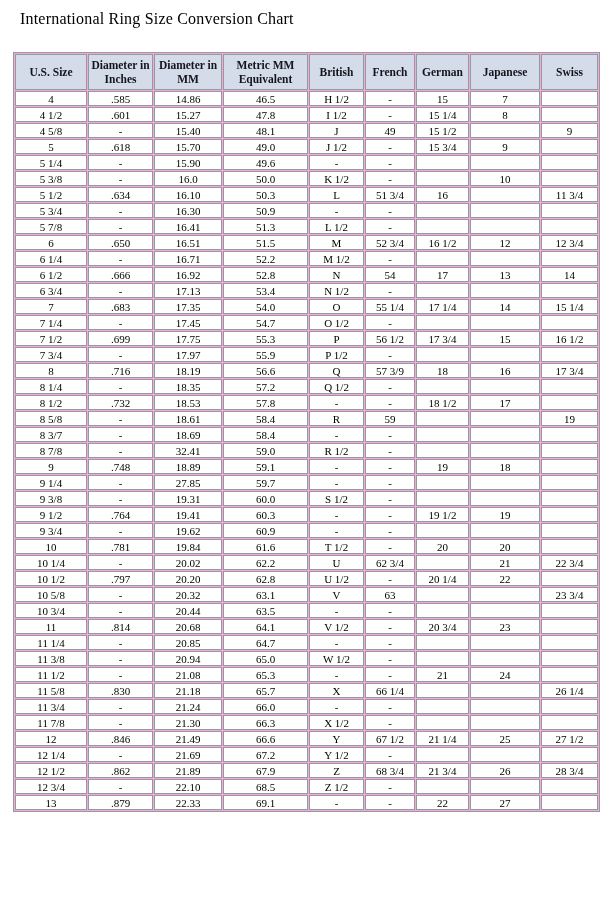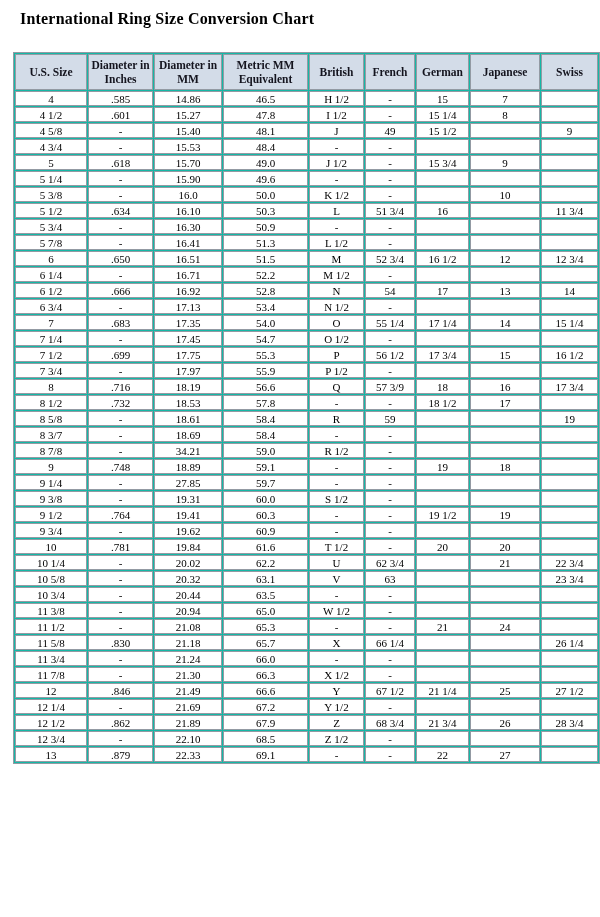--- a/index.html
+++ b/index.html
@@ -18,34 +18,34 @@
     font-family: "Liberation Serif", "DejaVu Serif", serif;
   }
   .page {
     width: 600px;
     min-height: 917px;
     background: #ffffff;
   }
   .title {
     font-family: "Liberation Serif", "DejaVu Serif", serif;
     font-size: 16px;
-    font-weight: bold;
+    font-weight: normal;
     color: #000000;
     margin: 0;
     padding: 10px 0 0 20px;
     letter-spacing: 0.2px;
   }
   table.ring-table {
     table-layout: fixed;
     border-collapse: separate;
     border-spacing: 1px;
     width: 575px;
     margin: 24px 0 0 13px;
     border: 1px solid var(--border);
-    background: #14b8a6;
+    background: #f9a8d4;
   }
   .ring-table th,
   .ring-table td {
     border: 1px solid var(--border);
     text-align: center;
     vertical-align: middle;
     background: var(--cell-bg);
     overflow: hidden;
   }
   .ring-table th {
@@ -131,31 +131,20 @@
           <td>-</td>
           <td>15.40</td>
           <td>48.1</td>
           <td>J</td>
           <td>49</td>
           <td>15 1/2</td>
           <td></td>
           <td>9</td>
         </tr>
         <tr>
-          <td>4 3/4</td>
-          <td>-</td>
-          <td>15.53</td>
-          <td>48.4</td>
-          <td>-</td>
-          <td>-</td>
-          <td></td>
-          <td></td>
-          <td></td>
-        </tr>
-        <tr>
           <td>5</td>
           <td>.618</td>
           <td>15.70</td>
           <td>49.0</td>
           <td>J 1/2</td>
           <td>-</td>
           <td>15 3/4</td>
           <td>9</td>
           <td></td>
         </tr>
@@ -307,20 +296,31 @@
           <td>.716</td>
           <td>18.19</td>
           <td>56.6</td>
           <td>Q</td>
           <td>57 3/9</td>
           <td>18</td>
           <td>16</td>
           <td>17 3/4</td>
         </tr>
         <tr>
+          <td>8 1/4</td>
+          <td>-</td>
+          <td>18.35</td>
+          <td>57.2</td>
+          <td>Q 1/2</td>
+          <td>-</td>
+          <td></td>
+          <td></td>
+          <td></td>
+        </tr>
+        <tr>
           <td>8 1/2</td>
           <td>.732</td>
           <td>18.53</td>
           <td>57.8</td>
           <td>-</td>
           <td>-</td>
           <td>18 1/2</td>
           <td>17</td>
           <td></td>
         </tr>
@@ -342,21 +342,21 @@
           <td>58.4</td>
           <td>-</td>
           <td>-</td>
           <td></td>
           <td></td>
           <td></td>
         </tr>
         <tr>
           <td>8 7/8</td>
           <td>-</td>
-          <td>34.21</td>
+          <td>32.41</td>
           <td>59.0</td>
           <td>R 1/2</td>
           <td>-</td>
           <td></td>
           <td></td>
           <td></td>
         </tr>
         <tr>
           <td>9</td>
           <td>.748</td>
@@ -428,35 +428,68 @@
           <td>-</td>
           <td>20.02</td>
           <td>62.2</td>
           <td>U</td>
           <td>62 3/4</td>
           <td></td>
           <td>21</td>
           <td>22 3/4</td>
         </tr>
         <tr>
+          <td>10 1/2</td>
+          <td>.797</td>
+          <td>20.20</td>
+          <td>62.8</td>
+          <td>U 1/2</td>
+          <td>-</td>
+          <td>20 1/4</td>
+          <td>22</td>
+          <td></td>
+        </tr>
+        <tr>
           <td>10 5/8</td>
           <td>-</td>
           <td>20.32</td>
           <td>63.1</td>
           <td>V</td>
           <td>63</td>
           <td></td>
           <td></td>
           <td>23 3/4</td>
         </tr>
         <tr>
           <td>10 3/4</td>
           <td>-</td>
           <td>20.44</td>
           <td>63.5</td>
+          <td>-</td>
+          <td>-</td>
+          <td></td>
+          <td></td>
+          <td></td>
+        </tr>
+        <tr>
+          <td>11</td>
+          <td>.814</td>
+          <td>20.68</td>
+          <td>64.1</td>
+          <td>V 1/2</td>
+          <td>-</td>
+          <td>20 3/4</td>
+          <td>23</td>
+          <td></td>
+        </tr>
+        <tr>
+          <td>11 1/4</td>
+          <td>-</td>
+          <td>20.85</td>
+          <td>64.7</td>
           <td>-</td>
           <td>-</td>
           <td></td>
           <td></td>
           <td></td>
         </tr>
         <tr>
           <td>11 3/8</td>
           <td>-</td>
           <td>20.94</td>

